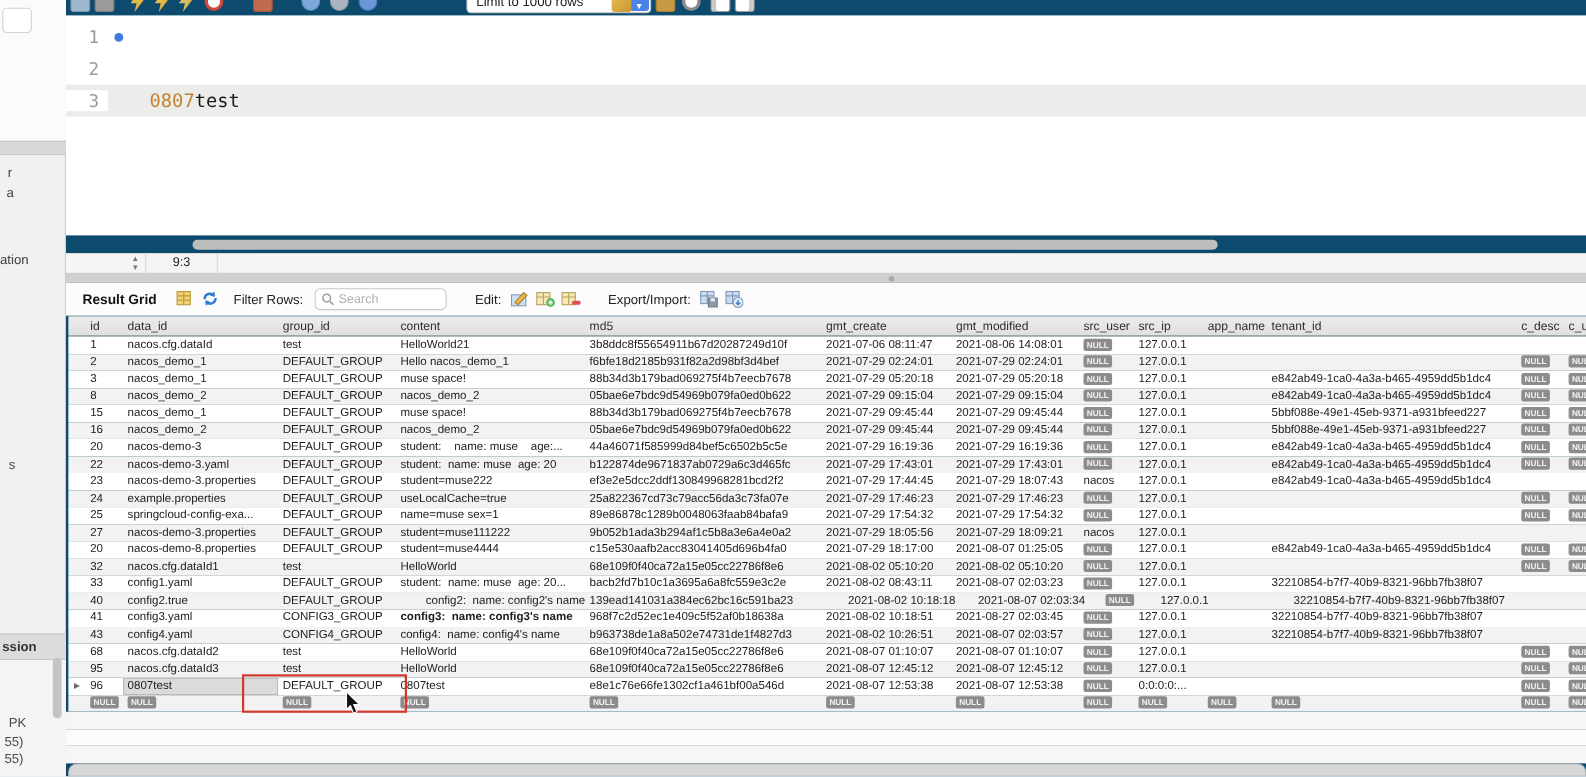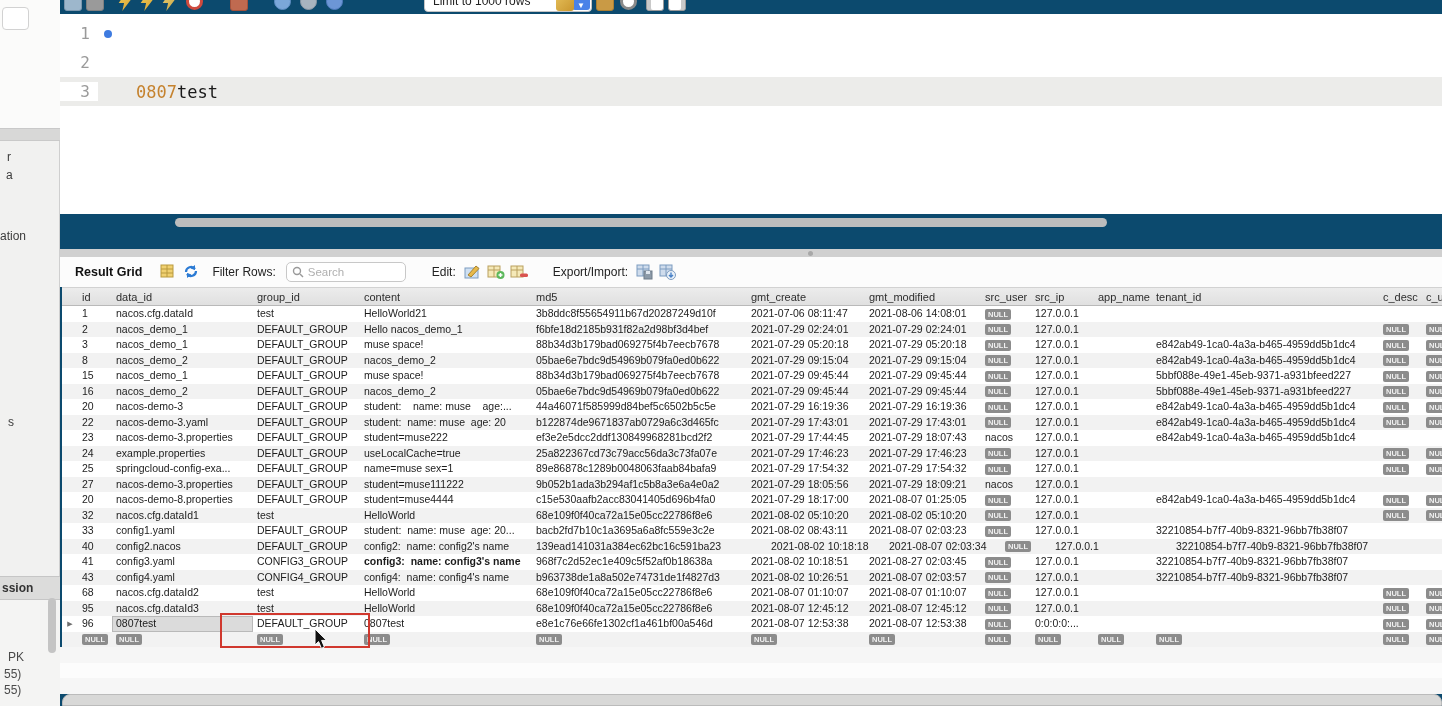--- a/index.html
+++ b/index.html
@@ -151,20 +151,24 @@
       <div class="code-line" style="top:34px;">
         <span class="gutter">2</span>
       </div>
       <div class="code-line line-hl" style="top:63px;">
         <span class="gutter" style="background:#fff;">3</span>
         <span class="code-text no-dot"><span class="numlit">0807</span><span>test</span></span>
       </div>
       <div class="h-scroll"></div>
     </div>
 
+    <div class="statusbar">
+      <div class="sb-stepper">▲<br>▼</div>
+      <div class="pos-cell">9:3</div>
+    </div>
 
     <div class="splitter">
       <div class="splitter-dot"></div>
     </div>
 
     <div class="rg-toolbar">
       <span class="rg-title">Result Grid</span>
       <span class="mini" style="margin-left:18px;">
         <svg width="15" height="15">
             <rect x="1" y="1" width="12" height="12" fill="#f0d070" stroke="#b99a3e"></rect>
@@ -489,23 +493,23 @@
             <div class="cell" style="width: 50px;"><span class="null-badge">NULL</span></div>
             <div class="cell" style="width: 63px;">127.0.0.1</div>
             <div class="cell" style="width: 58px;"></div>
             <div class="cell" style="width: 227px;">32210854-b7f7-40b9-8321-96bb7fb38f07</div>
             <div class="cell" style="width: 43px;"></div>
             <div class="cell" style="width: 60px;"></div>
           </div>
           <div class="grid-row alt">
             <div class="cell marker" style="width: 16px;"></div>
             <div class="cell" style="width: 34px;">40</div>
-            <div class="cell" style="width: 141px;">config2.nacos</div>
-            <div class="cell" style="width: 107px;">DEFAULT_GROUP</div>
-            <div class="cell" style="width: 172px;">config2:  name: config2's name</div>
+            <div class="cell" style="width: 141px;">config2.true</div>
+            <div class="cell" style="width: 107px;">DEFAULT_GROUP</div>
+            <div class="cell" style="width: 172px; text-align: right;">config2:  name: config2's name</div>
             <div class="cell" style="width: 215px;">139ead141031a384ec62bc16c591ba23</div>
             <div class="cell" style="width: 118px; margin-left: 20px;">2021-08-02 10:18:18</div>
             <div class="cell" style="width: 116px;">2021-08-07 02:03:34</div>
             <div class="cell" style="width: 50px;"><span class="null-badge">NULL</span></div>
             <div class="cell" style="width: 63px;">127.0.0.1</div>
             <div class="cell" style="width: 58px;"></div>
             <div class="cell" style="width: 227px;">32210854-b7f7-40b9-8321-96bb7fb38f07</div>
             <div class="cell" style="width: 43px;"></div>
             <div class="cell" style="width: 60px;"></div>
           </div>

